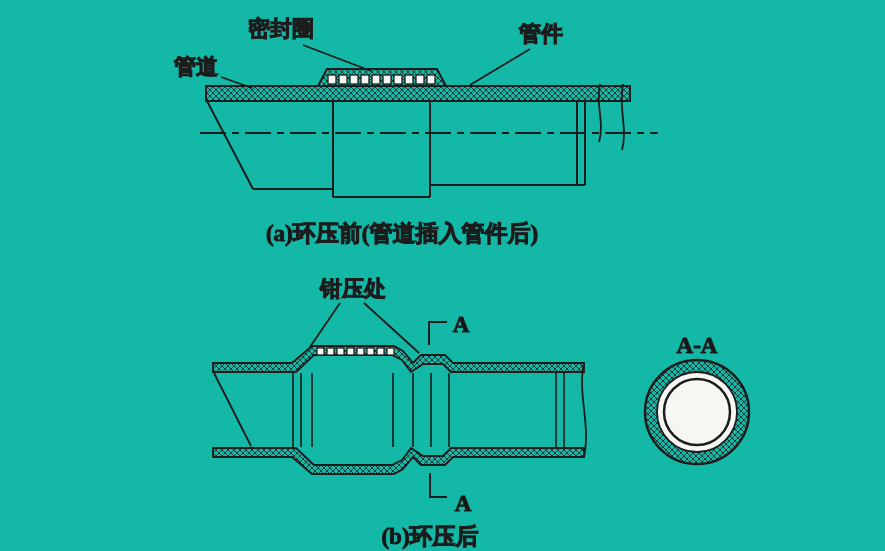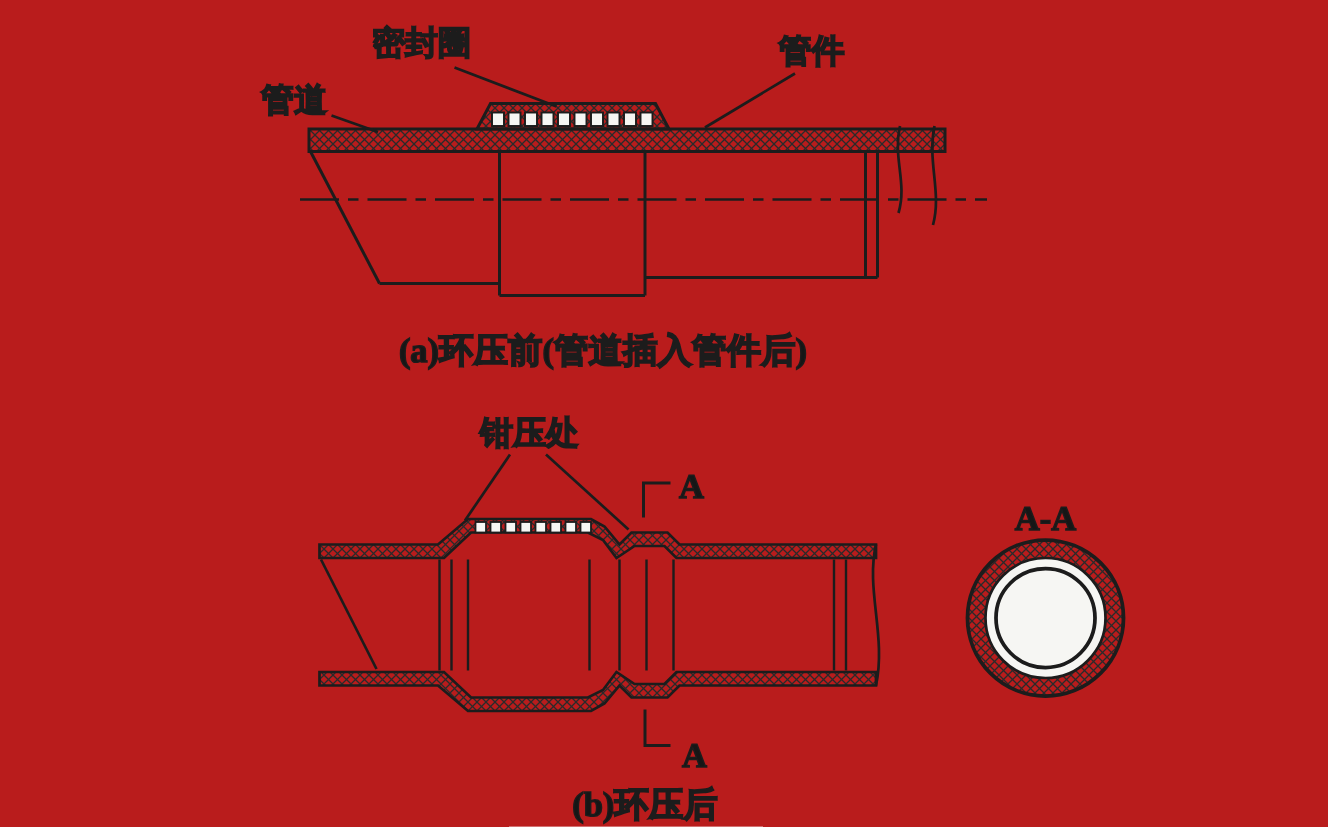--- a/index.html
+++ b/index.html
@@ -1,19 +1,19 @@
 <!DOCTYPE html>
 <html><head>
 <meta charset="utf-8">
 <style>
   html,body{margin:0;padding:0}
   .canvas{
     position:relative;
     width:885px;height:551px;
-    background:#b91c1c;
+    background:#14b8a6;
     font-family:"Liberation Serif","DejaVu Serif",serif;
     overflow:hidden;
   }
   .canvas svg{position:absolute;left:0;top:0}
   .lbl{font-size:22px;font-weight:600;fill:#161616;text-anchor:middle}
   .cap{font-size:23px;font-weight:600;fill:#161616;text-anchor:middle}
   .mark{font-size:23px;font-weight:600;fill:#161616;text-anchor:middle}
 </style>
 </head>
 <body>

